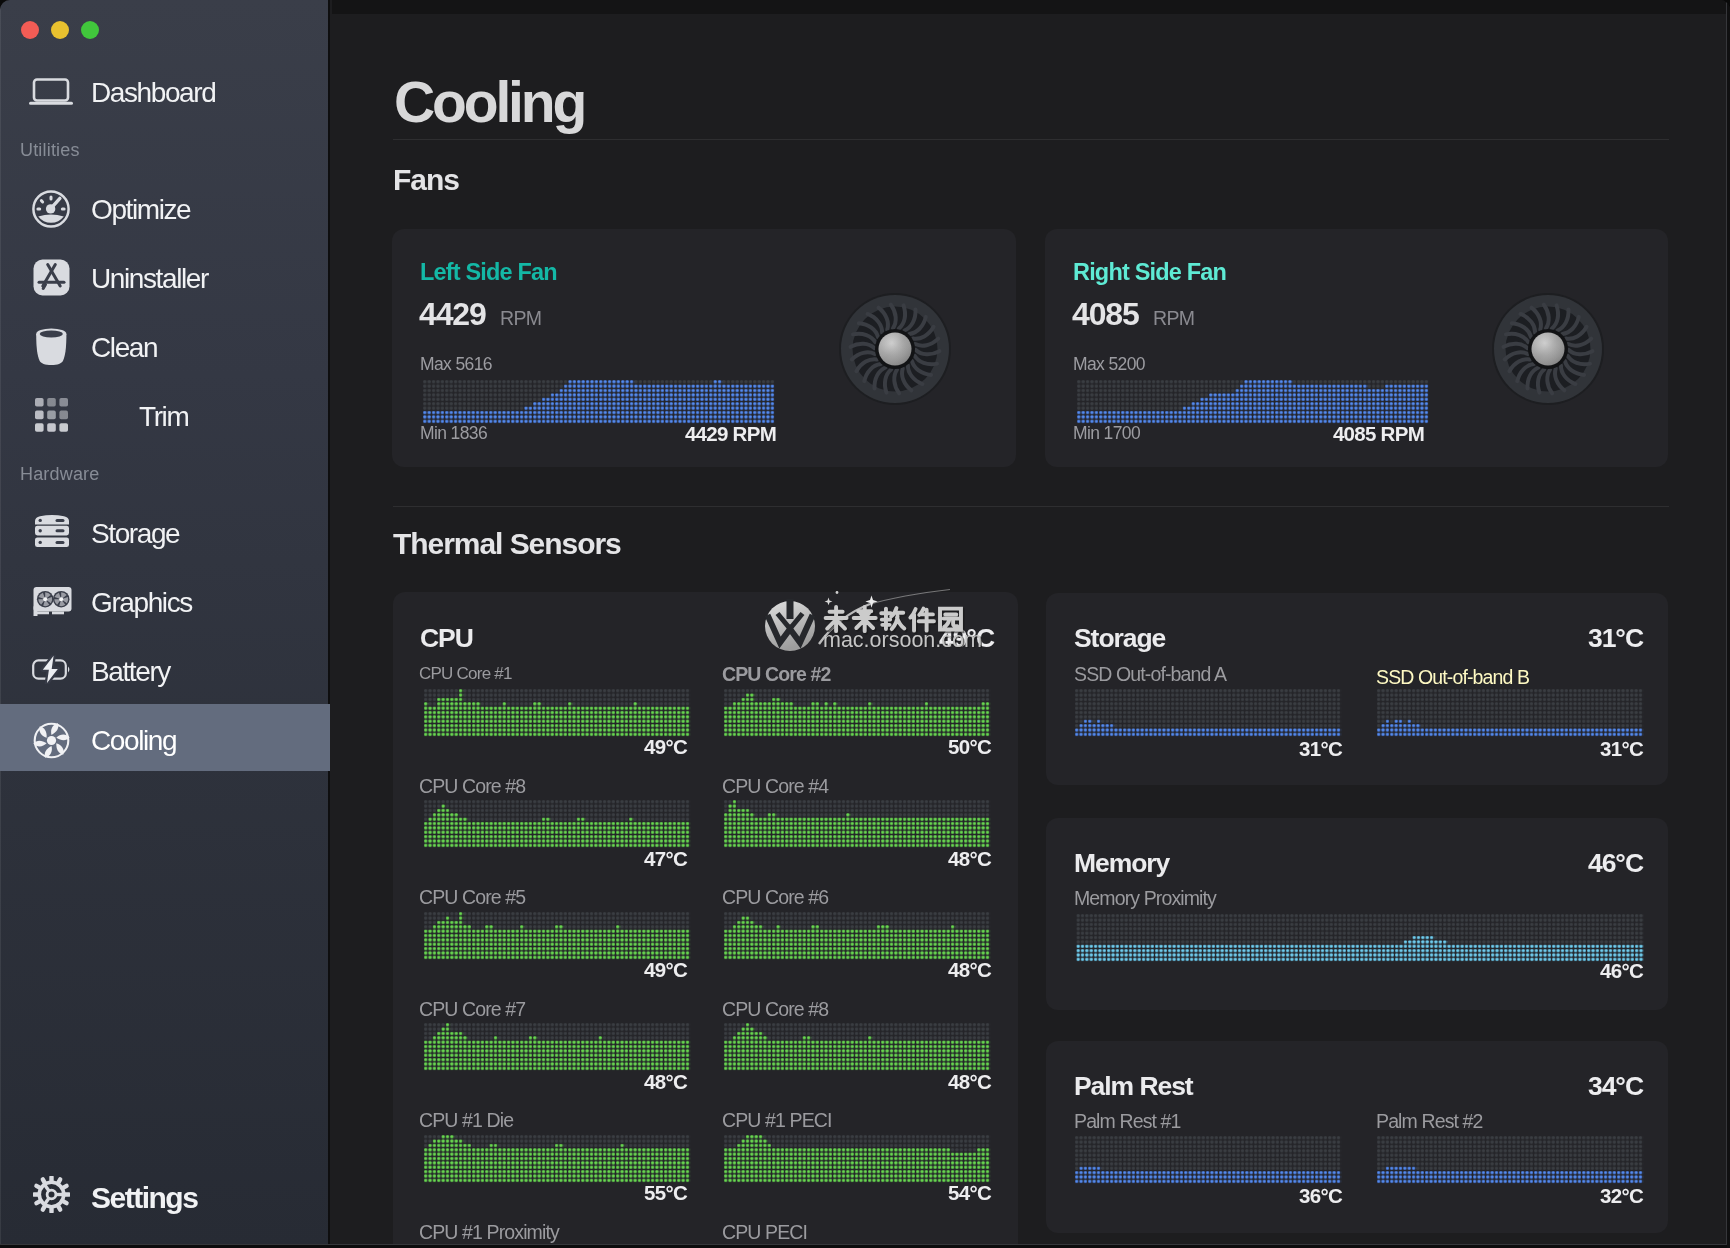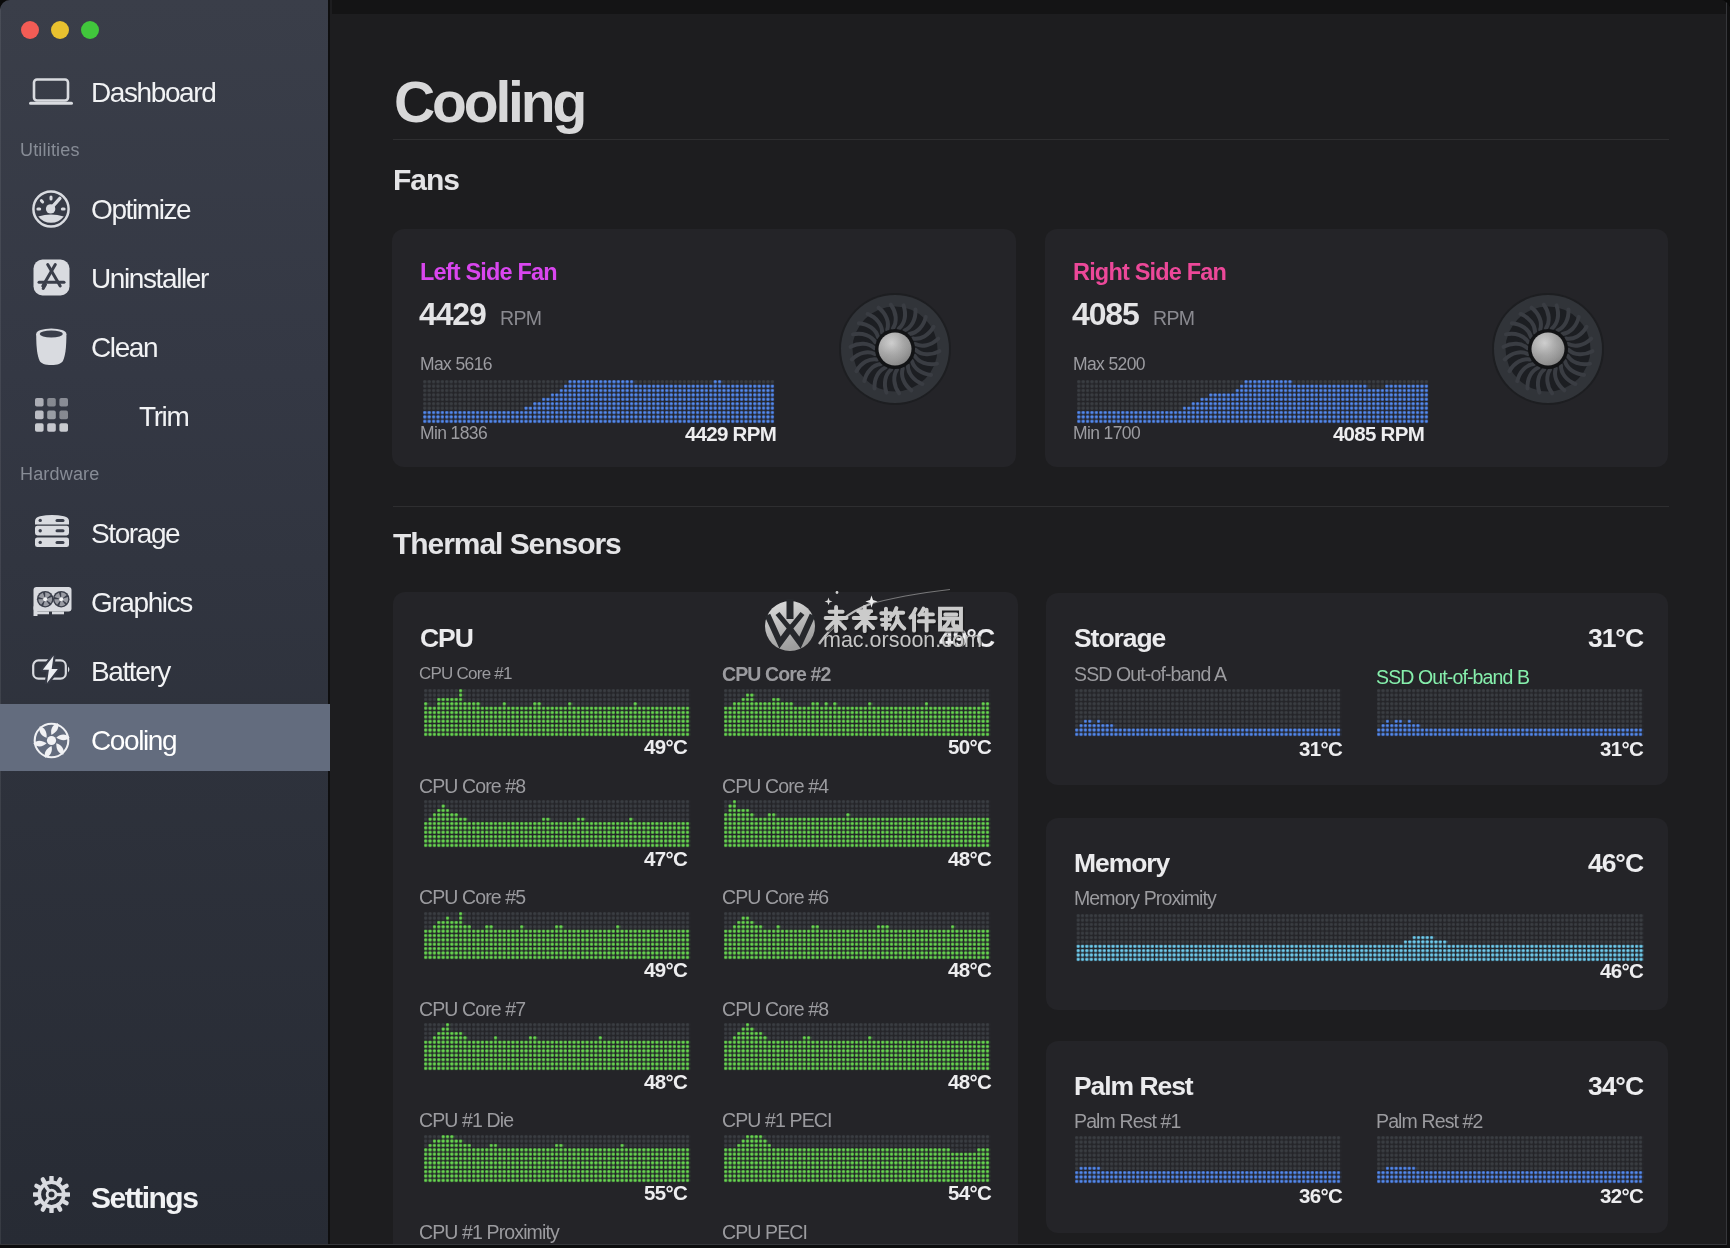--- a/index.html
+++ b/index.html
@@ -164,21 +164,21 @@
         <circle r="4.4" fill="none" stroke="#d9dbe0" stroke-width="2.8"></circle>
       </g>
     </svg>
     <div style="position:absolute;left:91px;top:1182.6px;font-size:30px;font-weight:700;color:#f1f2f4;white-space:nowrap;line-height:1;letter-spacing:-0.05em;">Settings</div>
     <div style="position:absolute;left:332px;top:0;width:1398px;height:14px;background:#141415"></div>
     <div style="position:absolute;left:394px;top:73.7px;font-size:57px;font-weight:700;color:#d8d8d9;white-space:nowrap;line-height:1;letter-spacing:-0.055em;">Cooling</div>
     <div style="position:absolute;left:393px;top:139px;width:1276px;height:1px;background:#2e2e30"></div>
     <div style="position:absolute;left:393px;top:164.6px;font-size:30px;font-weight:700;color:#e4e4e6;white-space:nowrap;line-height:1;letter-spacing:-0.035em;">Fans</div>
     <div style="position:absolute;left:392px;top:229px;width:624px;height:238px;background:#242428;border-radius:12px"></div>
     <div style="position:absolute;left:1045px;top:229px;width:623px;height:238px;background:#242428;border-radius:12px"></div>
-    <div style="position:absolute;left:420px;top:261.1px;font-size:23.5px;font-weight:700;color:#d946ef;white-space:nowrap;line-height:1;letter-spacing:-0.035em;">Left Side Fan</div>
+    <div style="position:absolute;left:420px;top:261.1px;font-size:23.5px;font-weight:700;color:#14b8a6;white-space:nowrap;line-height:1;letter-spacing:-0.035em;">Left Side Fan</div>
     <div style="position:absolute;left:419px;top:297.9px;font-size:32px;font-weight:700;color:#e4e4e6;white-space:nowrap;line-height:1;letter-spacing:-0.035em;">4429</div>
     <div style="position:absolute;left:500px;top:308.5px;font-size:19.5px;font-weight:400;color:#8a8a90;white-space:nowrap;line-height:1;letter-spacing:-0.035em;">RPM</div>
     <div style="position:absolute;left:420px;top:356.2px;font-size:17.5px;font-weight:400;color:#9c9ca1;white-space:nowrap;line-height:1;letter-spacing:-0.035em;">Max 5616</div>
     <svg style="position:absolute;left:423px;top:380px" width="352" height="44" viewBox="0 0 352.0 44.0">
       <rect width="352.0" height="44.0" fill="url(#pg)"></rect>
       <path d="M0.0 30.8h101.2v13.2h-101.2zM101.2 26.4h8.8v17.6h-8.8zM110.0 22.0h8.8v22.0h-8.8zM118.8 17.6h8.8v26.4h-8.8zM127.6 13.2h8.8v30.8h-8.8zM136.4 8.8h4.4v35.2h-4.4zM140.8 4.4h4.4v39.6h-4.4zM145.2 0.0h66.0v44.0h-66.0zM211.2 4.4h79.2v39.6h-79.2zM290.4 0.0h8.8v44.0h-8.8zM299.2 4.4h52.8v39.6h-52.8z" fill="url(#pb)"></path>
     </svg>
     <div style="position:absolute;left:420px;top:425.2px;font-size:17.5px;font-weight:400;color:#9c9ca1;white-space:nowrap;line-height:1;letter-spacing:-0.035em;">Min 1836</div>
     <div style="position:absolute;right:954px;top:423.6px;font-size:20.5px;font-weight:700;color:#ededef;white-space:nowrap;line-height:1;text-align:right;letter-spacing:-0.035em;">4429 RPM</div>
     <svg style="position:absolute;left:835px;top:289px" width="120" height="120" viewBox="-60 -60 120 120">
@@ -206,21 +206,21 @@
         <path d="M 9.5 -18.5 C 16.5 -21.5 21 -29.5 20.5 -39.5" transform="rotate(278.1)"></path>
         <path d="M 9.5 -18.5 C 16.5 -21.5 21 -29.5 20.5 -39.5" transform="rotate(294.5)"></path>
         <path d="M 9.5 -18.5 C 16.5 -21.5 21 -29.5 20.5 -39.5" transform="rotate(310.8)"></path>
         <path d="M 9.5 -18.5 C 16.5 -21.5 21 -29.5 20.5 -39.5" transform="rotate(327.2)"></path>
         <path d="M 9.5 -18.5 C 16.5 -21.5 21 -29.5 20.5 -39.5" transform="rotate(343.6)"></path>
       </g>
       <circle r="20" fill="#121315"></circle>
       <circle r="16.5" fill="url(#hub)"></circle>
       <circle r="16.5" fill="url(#hubshine)"></circle>
     </svg>
-    <div style="position:absolute;left:1073px;top:261.1px;font-size:23.5px;font-weight:700;color:#ec4899;white-space:nowrap;line-height:1;letter-spacing:-0.035em;">Right Side Fan</div>
+    <div style="position:absolute;left:1073px;top:261.1px;font-size:23.5px;font-weight:700;color:#5eead4;white-space:nowrap;line-height:1;letter-spacing:-0.035em;">Right Side Fan</div>
     <div style="position:absolute;left:1072px;top:297.9px;font-size:32px;font-weight:700;color:#e4e4e6;white-space:nowrap;line-height:1;letter-spacing:-0.035em;">4085</div>
     <div style="position:absolute;left:1153px;top:308.5px;font-size:19.5px;font-weight:400;color:#8a8a90;white-space:nowrap;line-height:1;letter-spacing:-0.035em;">RPM</div>
     <div style="position:absolute;left:1073px;top:356.2px;font-size:17.5px;font-weight:400;color:#9c9ca1;white-space:nowrap;line-height:1;letter-spacing:-0.035em;">Max 5200</div>
     <svg style="position:absolute;left:1077px;top:380px" width="352" height="44" viewBox="0 0 352.0 44.0">
       <rect width="352.0" height="44.0" fill="url(#pg)"></rect>
       <path d="M0.0 30.8h105.6v13.2h-105.6zM105.6 26.4h8.8v17.6h-8.8zM114.4 22.0h8.8v22.0h-8.8zM123.2 17.6h8.8v26.4h-8.8zM132.0 13.2h26.4v30.8h-26.4zM158.4 8.8h4.4v35.2h-4.4zM162.8 4.4h4.4v39.6h-4.4zM167.2 0.0h48.4v44.0h-48.4zM215.6 4.4h74.8v39.6h-74.8zM290.4 8.8h17.6v35.2h-17.6zM308.0 4.4h44.0v39.6h-44.0z" fill="url(#pb)"></path>
     </svg>
     <div style="position:absolute;left:1073px;top:425.2px;font-size:17.5px;font-weight:400;color:#9c9ca1;white-space:nowrap;line-height:1;letter-spacing:-0.035em;">Min 1700</div>
     <div style="position:absolute;right:306px;top:423.6px;font-size:20.5px;font-weight:700;color:#ededef;white-space:nowrap;line-height:1;text-align:right;letter-spacing:-0.035em;">4085 RPM</div>
     <svg style="position:absolute;left:1488px;top:289px" width="120" height="120" viewBox="-60 -60 120 120">
@@ -319,21 +319,21 @@
       <rect width="268.4" height="48.4" fill="url(#pg)"></rect>
       <path d="M0.0 13.2h13.2v35.2h-13.2zM13.2 8.8h4.4v39.6h-4.4zM17.6 4.4h4.4v44.0h-4.4zM22.0 0.0h17.6v48.4h-17.6zM39.6 4.4h4.4v44.0h-4.4zM44.0 8.8h4.4v39.6h-4.4zM48.4 13.2h180.4v35.2h-180.4zM228.8 17.6h26.4v30.8h-26.4zM255.2 13.2h13.2v35.2h-13.2z" fill="url(#pgn)"></path>
     </svg>
     <div style="position:absolute;right:739px;top:1183.4px;font-size:20.5px;font-weight:700;color:#ededef;white-space:nowrap;line-height:1;text-align:right;letter-spacing:-0.035em;">54°C</div>
     <div style="position:absolute;left:419px;top:1222.5px;font-size:19.5px;font-weight:400;color:#9b9b9f;white-space:nowrap;line-height:1;letter-spacing:-0.045em;">CPU #1 Proximity</div>
     <div style="position:absolute;left:722px;top:1222.5px;font-size:19.5px;font-weight:400;color:#9b9b9f;white-space:nowrap;line-height:1;letter-spacing:-0.045em;">CPU PECI</div>
     <div style="position:absolute;left:1046px;top:593px;width:622px;height:192px;background:#242428;border-radius:12px"></div>
     <div style="position:absolute;left:1074px;top:624.5px;font-size:26.5px;font-weight:700;color:#ebebed;white-space:nowrap;line-height:1;letter-spacing:-0.04em;">Storage</div>
     <div style="position:absolute;right:87px;top:624.5px;font-size:26.5px;font-weight:700;color:#ededef;white-space:nowrap;line-height:1;text-align:right;letter-spacing:-0.04em;">31°C</div>
     <div style="position:absolute;left:1074px;top:664.5px;font-size:19.5px;font-weight:400;color:#9b9b9f;white-space:nowrap;line-height:1;letter-spacing:-0.045em;">SSD Out-of-band A</div>
-    <div style="position:absolute;left:1376px;top:668px;font-size:19.5px;font-weight:400;color:#86efac;white-space:nowrap;line-height:1;letter-spacing:-0.045em;">SSD Out-of-band B</div>
+    <div style="position:absolute;left:1376px;top:668px;font-size:19.5px;font-weight:400;color:#fef9c3;white-space:nowrap;line-height:1;letter-spacing:-0.045em;">SSD Out-of-band B</div>
     <svg style="position:absolute;left:1074px;top:689px" width="268" height="48" viewBox="0 0 268.4 48.4">
       <rect width="268.4" height="48.4" fill="url(#pg)"></rect>
       <path d="M0.0 39.6h4.4v8.8h-4.4zM4.4 35.2h4.4v13.2h-4.4zM8.8 30.8h8.8v17.6h-8.8zM17.6 35.2h4.4v13.2h-4.4zM22.0 30.8h4.4v17.6h-4.4zM26.4 35.2h13.2v13.2h-13.2zM39.6 39.6h228.8v8.8h-228.8z" fill="url(#pb)"></path>
     </svg>
     <svg style="position:absolute;left:1376px;top:689px" width="268" height="48" viewBox="0 0 268.4 48.4">
       <rect width="268.4" height="48.4" fill="url(#pg)"></rect>
       <path d="M0.0 39.6h4.4v8.8h-4.4zM4.4 35.2h4.4v13.2h-4.4zM8.8 30.8h4.4v17.6h-4.4zM13.2 35.2h4.4v13.2h-4.4zM17.6 30.8h8.8v17.6h-8.8zM26.4 35.2h4.4v13.2h-4.4zM30.8 30.8h4.4v17.6h-4.4zM35.2 35.2h8.8v13.2h-8.8zM44.0 39.6h224.4v8.8h-224.4z" fill="url(#pb)"></path>
     </svg>
     <div style="position:absolute;right:388px;top:738.6px;font-size:20.5px;font-weight:700;color:#ededef;white-space:nowrap;line-height:1;text-align:right;letter-spacing:-0.035em;">31°C</div>
     <div style="position:absolute;right:87px;top:738.6px;font-size:20.5px;font-weight:700;color:#ededef;white-space:nowrap;line-height:1;text-align:right;letter-spacing:-0.035em;">31°C</div>

